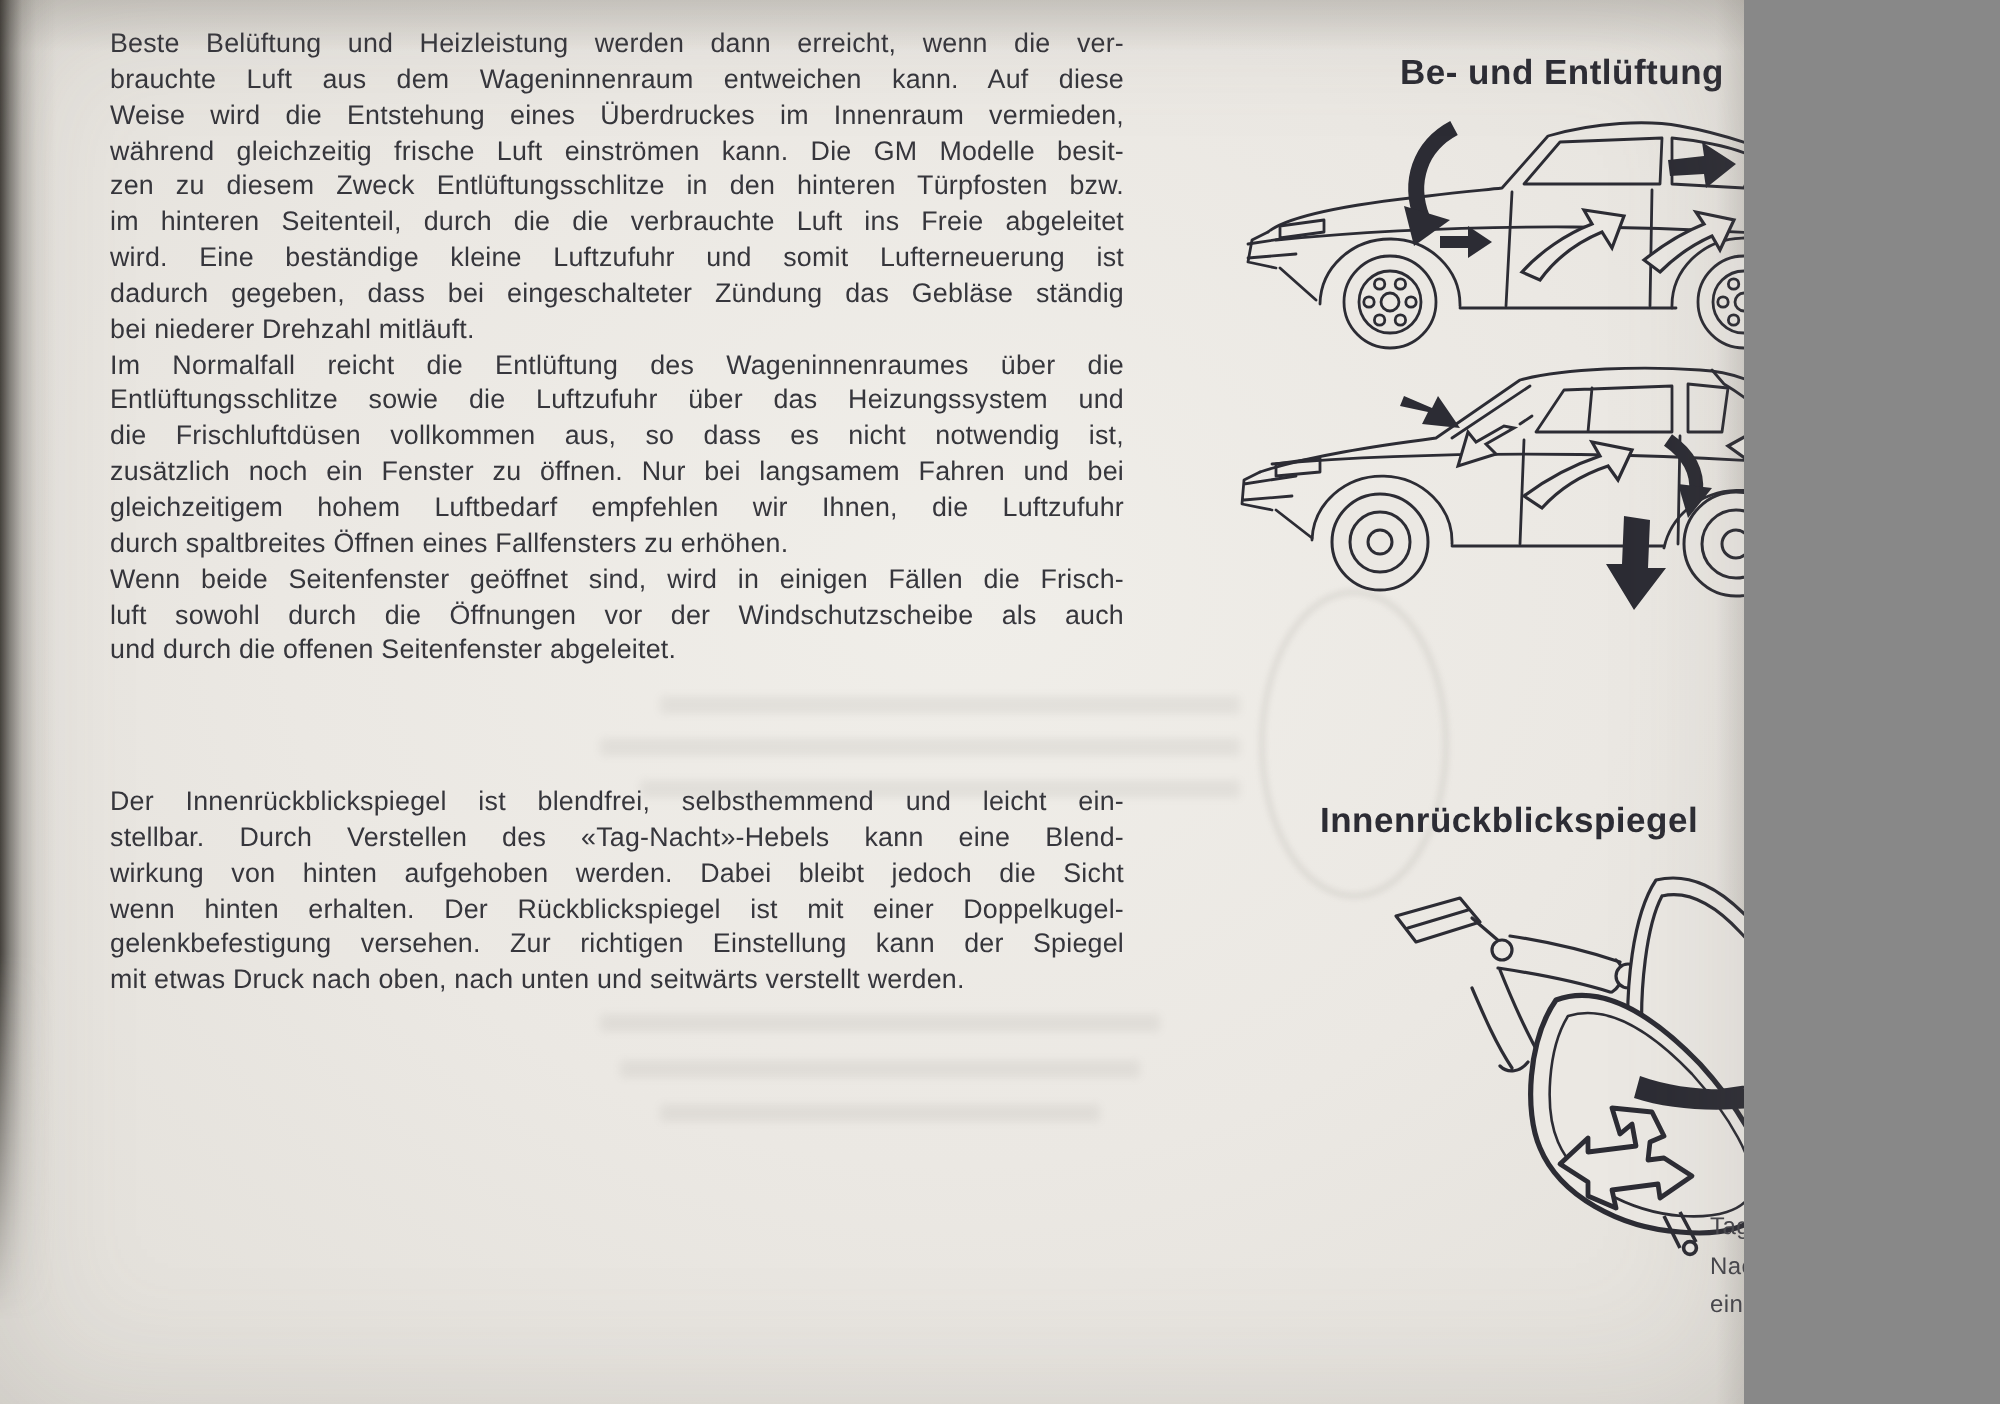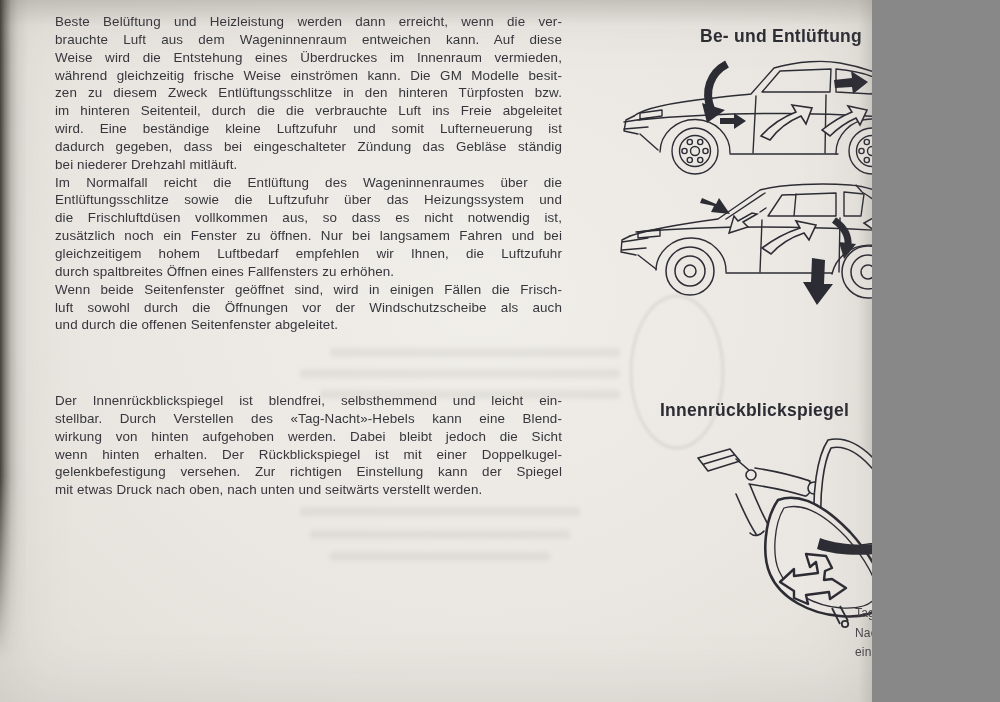--- a/index.html
+++ b/index.html
@@ -55,21 +55,21 @@
   <div class="ghost" style="left:320px;top:390px;width:300px;height:9px;"></div>
   <div class="ghost" style="left:300px;top:507px;width:280px;height:9px;"></div>
   <div class="ghost" style="left:310px;top:530px;width:260px;height:9px;"></div>
   <div class="ghost" style="left:330px;top:552px;width:220px;height:9px;"></div>
   <div class="ghost-ellipse" style="left:630px;top:295px;width:90px;height:150px;"></div>
 
   <div class="textblock" id="block-vent">
       <div class="tline j">Beste Belüftung und Heizleistung werden dann erreicht, wenn die ver-</div>
       <div class="tline j">brauchte Luft aus dem Wageninnenraum entweichen kann. Auf diese</div>
       <div class="tline j">Weise wird die Entstehung eines Überdruckes im Innenraum vermieden,</div>
-      <div class="tline j">während gleichzeitig frische Weise einströmen kann. Die GM Modelle besit-</div>
+      <div class="tline j">während gleichzeitig frische Luft einströmen kann. Die GM Modelle besit-</div>
       <div class="tline j">zen zu diesem Zweck Entlüftungsschlitze in den hinteren Türpfosten bzw.</div>
       <div class="tline j">im hinteren Seitenteil, durch die die verbrauchte Luft ins Freie abgeleitet</div>
       <div class="tline j">wird. Eine beständige kleine Luftzufuhr und somit Lufterneuerung ist</div>
       <div class="tline j">dadurch gegeben, dass bei eingeschalteter Zündung das Gebläse ständig</div>
       <div class="tline">bei niederer Drehzahl mitläuft.</div>
       <div class="tline j">Im Normalfall reicht die Entlüftung des Wageninnenraumes über die</div>
       <div class="tline j">Entlüftungsschlitze sowie die Luftzufuhr über das Heizungssystem und</div>
       <div class="tline j">die Frischluftdüsen vollkommen aus, so dass es nicht notwendig ist,</div>
       <div class="tline j">zusätzlich noch ein Fenster zu öffnen. Nur bei langsamem Fahren und bei</div>
       <div class="tline j">gleichzeitigem hohem Luftbedarf empfehlen wir Ihnen, die Luftzufuhr</div>

